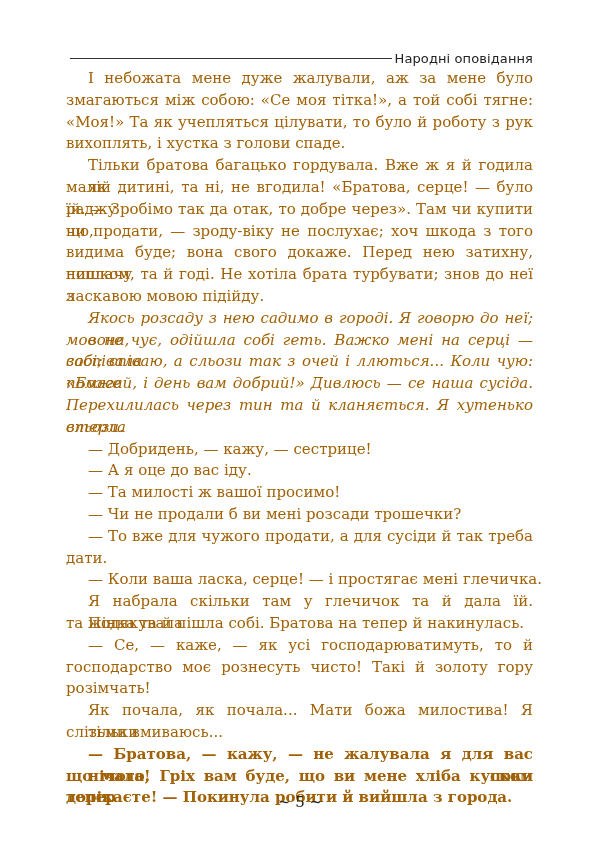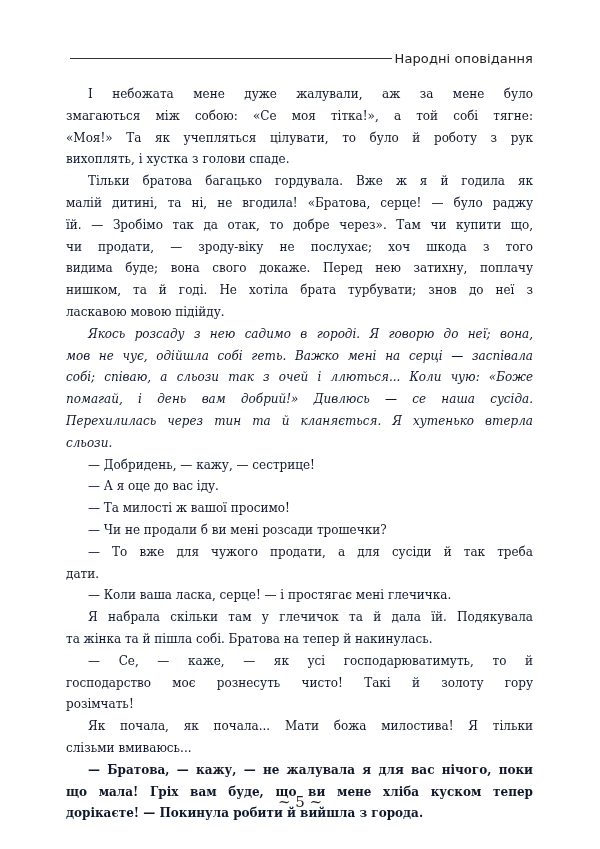--- a/index.html
+++ b/index.html
@@ -32,26 +32,26 @@
     .header-title {
       font-family: "DejaVu Sans", sans-serif;
       font-size: 13px;
       color: #222;
       white-space: nowrap;
       letter-spacing: 0.1px;
     }
     .body-text {
       position: absolute;
       left: 66px;
-      top: 84px;
+      top: 68px;
       width: 467px;
       font-family: "DejaVu Serif", serif;
-      font-size: 12px;
+      font-size: 15px;
       line-height: 21.8px;
-      color: #0f172a;
+      color: #a16207;
     }
     .para {
       margin: 0;
       text-indent: 22px;
     }
     .line {
       display: block;
       text-align: justify;
       text-align-last: justify;
       white-space: nowrap;

